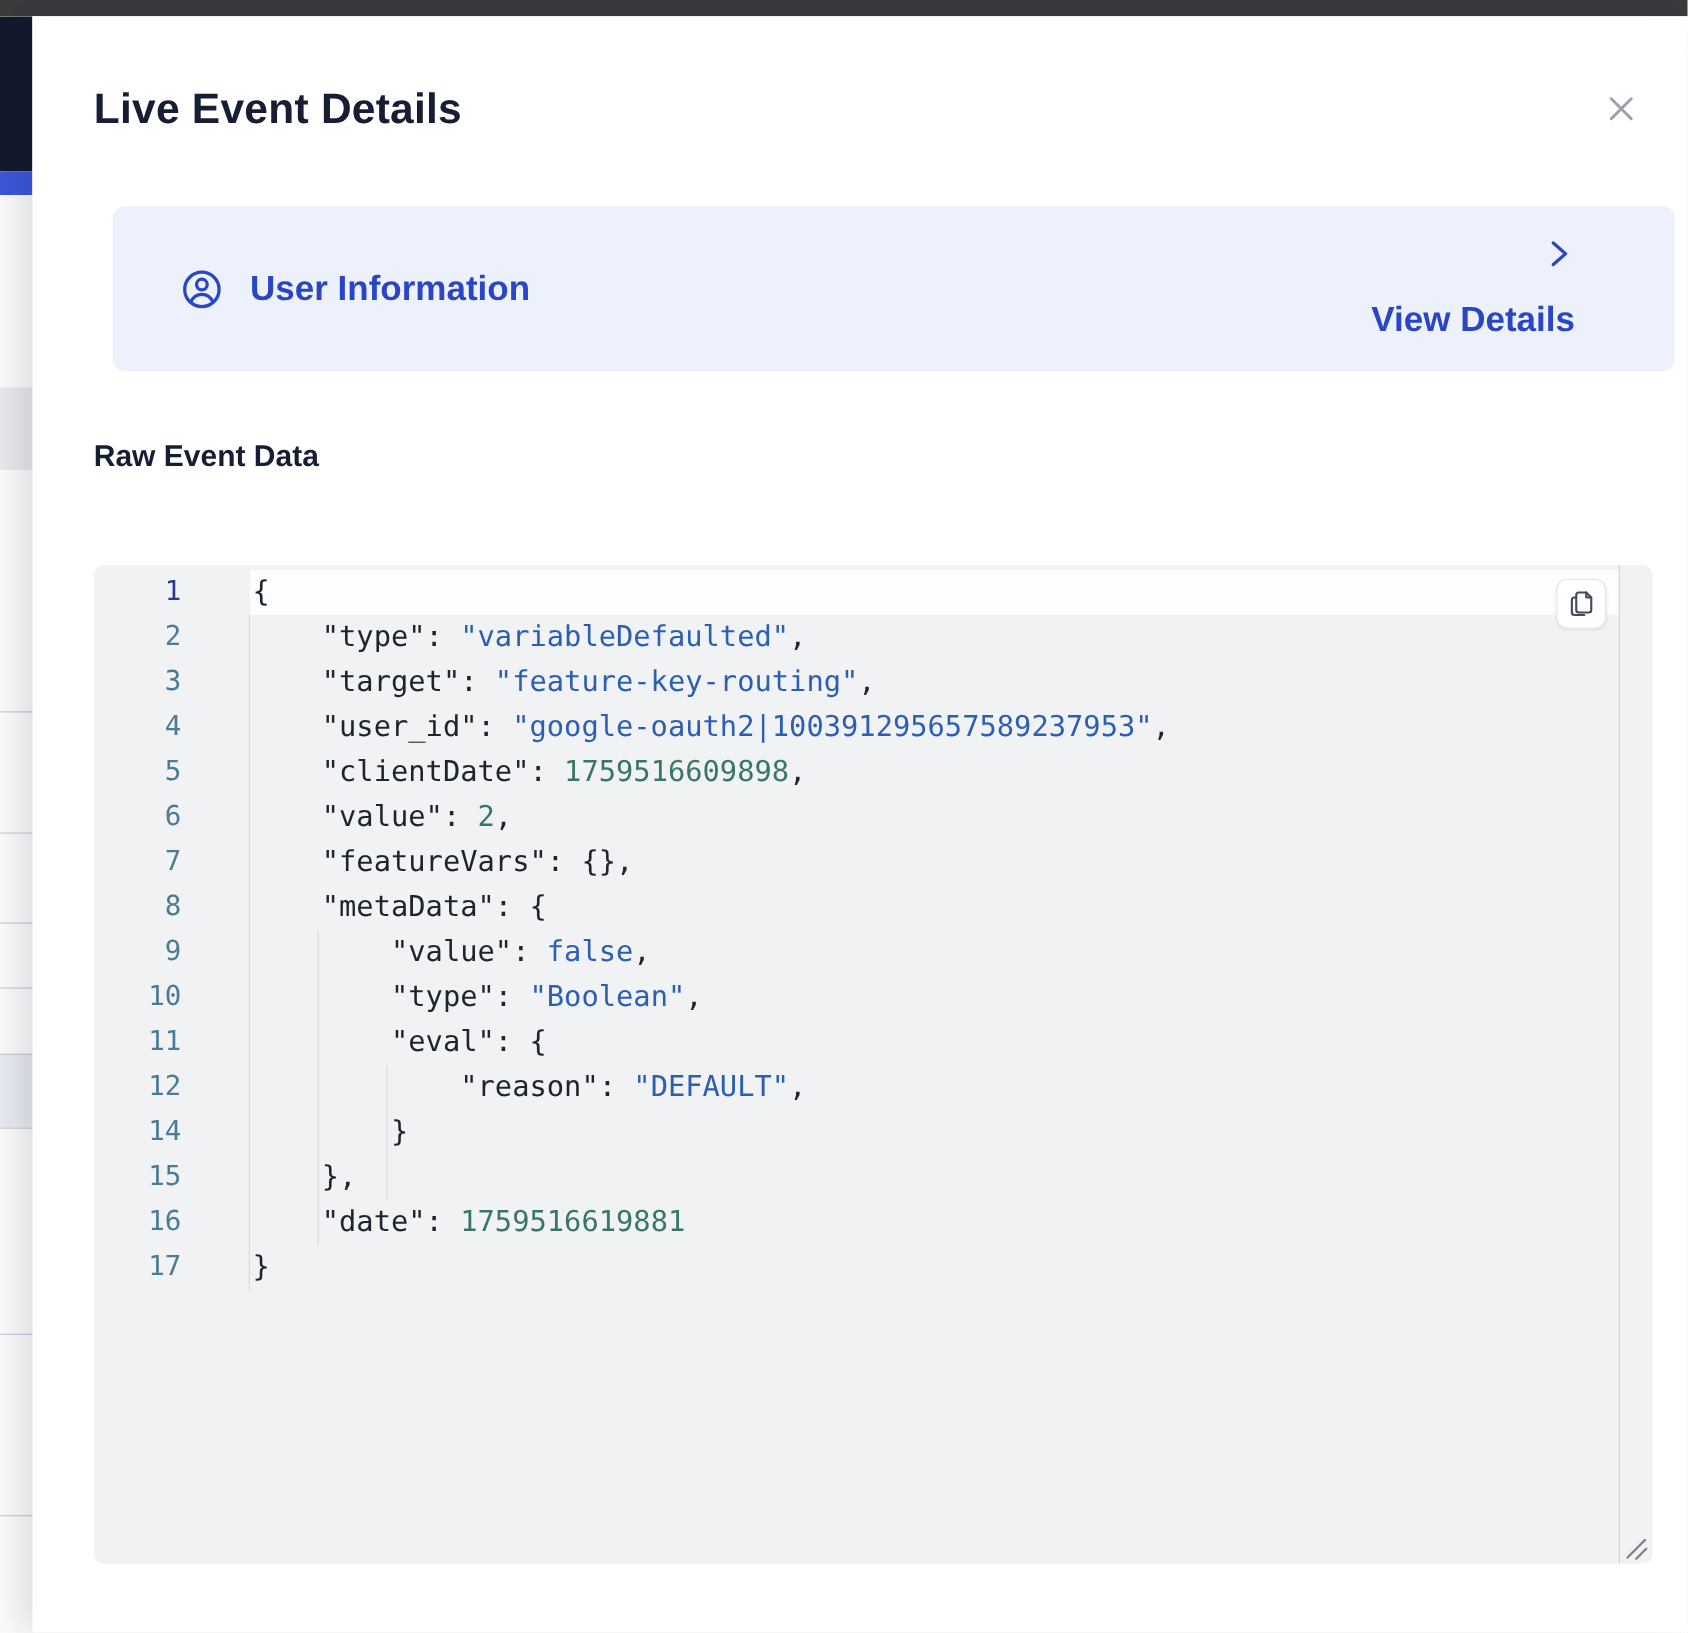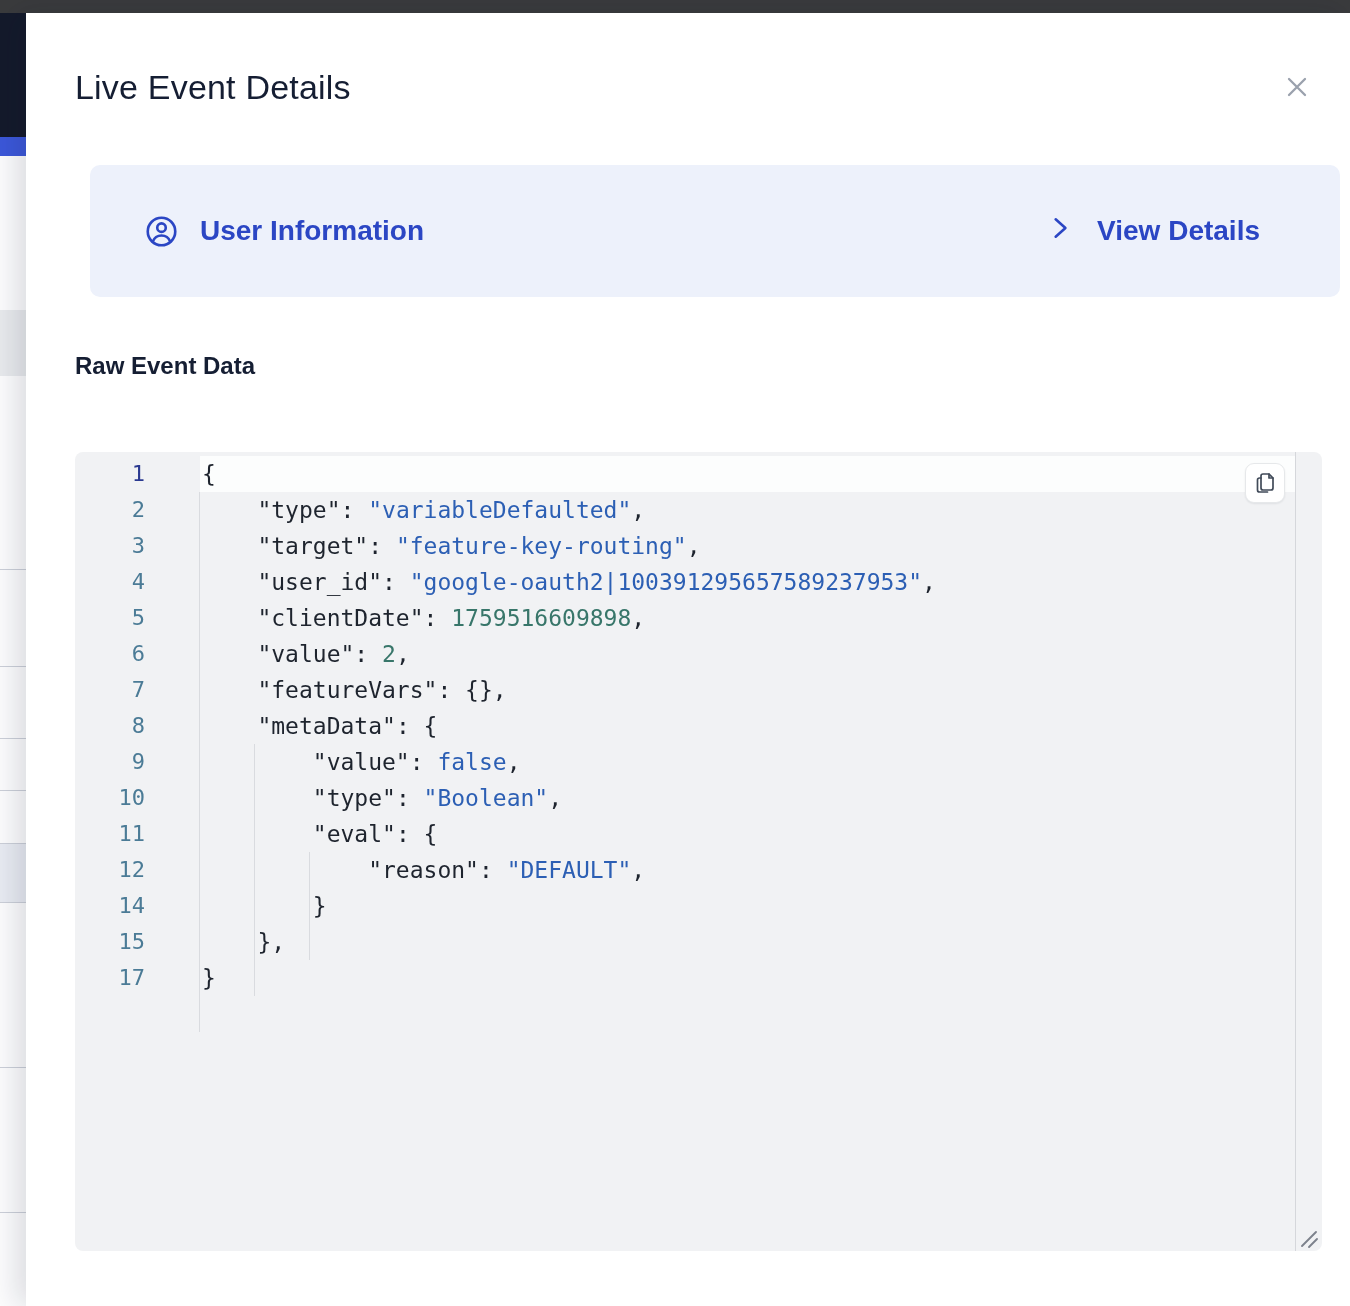--- a/index.html
+++ b/index.html
@@ -12,29 +12,29 @@
   .bg-strip { position:absolute; left:0; top:13px; width:26px; height:1293px; background:#fdfdfe; overflow:hidden; }
   .bg-strip .seg-navy { position:absolute; left:0; top:0; width:100%; height:124px; background:#141a2b; }
   .bg-strip .seg-blue { position:absolute; left:0; top:124px; width:100%; height:19px; background:#3c58da; }
   .bg-strip .seg-grayblock { position:absolute; left:0; top:297px; width:100%; height:66px; background:#e9ebee; }
   .bg-strip .seg-tintrow { position:absolute; left:0; top:830px; width:100%; height:59px; background:#e9ecf3; }
   .bg-strip .divider { position:absolute; left:0; width:100%; height:1px; background:#ccd0d9; }
 
   
   .modal { position:absolute; left:26px; top:13px; width:1324px; height:1293px; background:#ffffff; box-shadow:-10px 0 28px rgba(15,23,42,.14); }
 
-  .modal-title { position:absolute; left:49px; top:55px; font-size:34px; font-weight:400; color:#151e33; letter-spacing:.2px; }
+  .modal-title { position:absolute; left:49px; top:55px; font-size:34px; font-weight:700; color:#151e33; letter-spacing:.2px; }
 
   .close-btn { position:absolute; left:1255px; top:59px; width:32px; height:32px; background:none; border:none; cursor:pointer; display:flex; align-items:center; justify-content:center; }
 
   
   .banner { position:absolute; left:46px; top:152px; width:1250px; height:132px; background:var(--banner-bg,#edf1fb); border-radius:10px; display:flex; align-items:center; justify-content:space-between; padding:0 80px 0 55px;margin-left:18px; }
   .banner-left { display:flex; align-items:center; gap:22px; }
   .banner-label { font-size:28px; font-weight:700; color:var(--accent-blue,#2b46c4); }
-  .view-details { display:flex; align-items:flex-start; gap:24px; background:none; border:none; cursor:pointer; }
+  .view-details { display:flex; align-items:flex-end; gap:24px; background:none; border:none; cursor:pointer;flex-direction:column; }
   .view-details-label { font-size:28px; font-weight:700; color:var(--accent-blue,#2b46c4); }
 
   
   .section-heading { position:absolute; left:49px; top:339px; font-size:24px; font-weight:700; color:#151e33; }
 
   
   .editor { position:absolute; left:49px; top:439px; width:1247px; height:799px; background:var(--editor-bg,#f1f2f4); border-radius:8px; overflow:hidden; font-family:"DejaVu Sans Mono", monospace; }
   .editor .right-sep { position:absolute; left:1220px; top:0; width:1px; height:100%; background:#d5d7db; }
   .code-rows { position:absolute; left:0; top:4px; width:1220px; }
   .code-row { display:flex; height:36px; line-height:36px; white-space:pre; }
@@ -123,20 +123,21 @@
         <div class="code-row"><span class="gutter-num">5</span><span class="code-text">    <span class="tk-k">"clientDate"</span><span class="tk-p">: </span><span class="tk-n">1759516609898</span><span class="tk-p">,</span></span></div>
         <div class="code-row"><span class="gutter-num">6</span><span class="code-text">    <span class="tk-k">"value"</span><span class="tk-p">: </span><span class="tk-n">2</span><span class="tk-p">,</span></span></div>
         <div class="code-row"><span class="gutter-num">7</span><span class="code-text">    <span class="tk-k">"featureVars"</span><span class="tk-p">: </span><span class="tk-p">{},</span></span></div>
         <div class="code-row"><span class="gutter-num">8</span><span class="code-text">    <span class="tk-k">"metaData"</span><span class="tk-p">: {</span></span></div>
         <div class="code-row"><span class="gutter-num">9</span><span class="code-text">        <span class="tk-k">"value"</span><span class="tk-p">: </span><span class="tk-b">false</span><span class="tk-p">,</span></span></div>
         <div class="code-row"><span class="gutter-num">10</span><span class="code-text">        <span class="tk-k">"type"</span><span class="tk-p">: </span><span class="tk-s">"Boolean"</span><span class="tk-p">,</span></span></div>
         <div class="code-row"><span class="gutter-num">11</span><span class="code-text">        <span class="tk-k">"eval"</span><span class="tk-p">: {</span></span></div>
         <div class="code-row"><span class="gutter-num">12</span><span class="code-text">            <span class="tk-k">"reason"</span><span class="tk-p">: </span><span class="tk-s">"DEFAULT"</span><span class="tk-p">,</span></span></div>
         <div class="code-row"><span class="gutter-num">14</span><span class="code-text">        <span class="tk-p">}</span></span></div>
         <div class="code-row"><span class="gutter-num">15</span><span class="code-text">    <span class="tk-p">},</span></span></div>
+        <div class="code-row"><span class="gutter-num">16</span><span class="code-text">    <span class="tk-k">"date"</span><span class="tk-p">: </span><span class="tk-n">1759516619881</span></span></div>
         <div class="code-row"><span class="gutter-num">17</span><span class="code-text"><span class="tk-p">}</span></span></div>
       </div>
 
     <div class="right-sep"></div>
 
     <button class="copy-btn">
       <span style="display:flex">
         <svg width="24" height="24" viewBox="0 0 24 24" fill="none" stroke="#414b59" stroke-width="1.7" stroke-linecap="round" stroke-linejoin="round">
           <path d="M10 3 h6 l4 4 v10 a2 2 0 0 1 -2 2 h-8 a2 2 0 0 1 -2 -2 v-12 a2 2 0 0 1 2 -2 z"></path>
           <path d="M16 3 v4 h4"></path>

